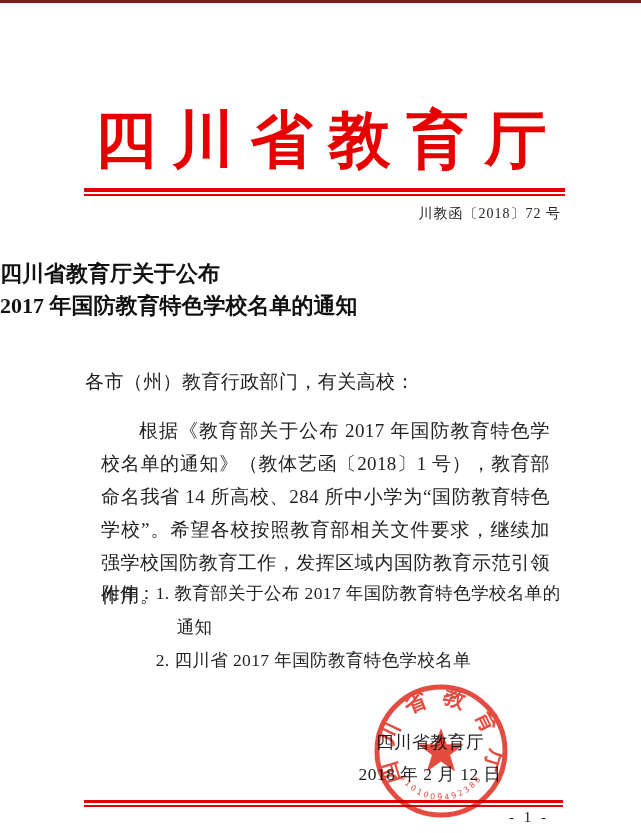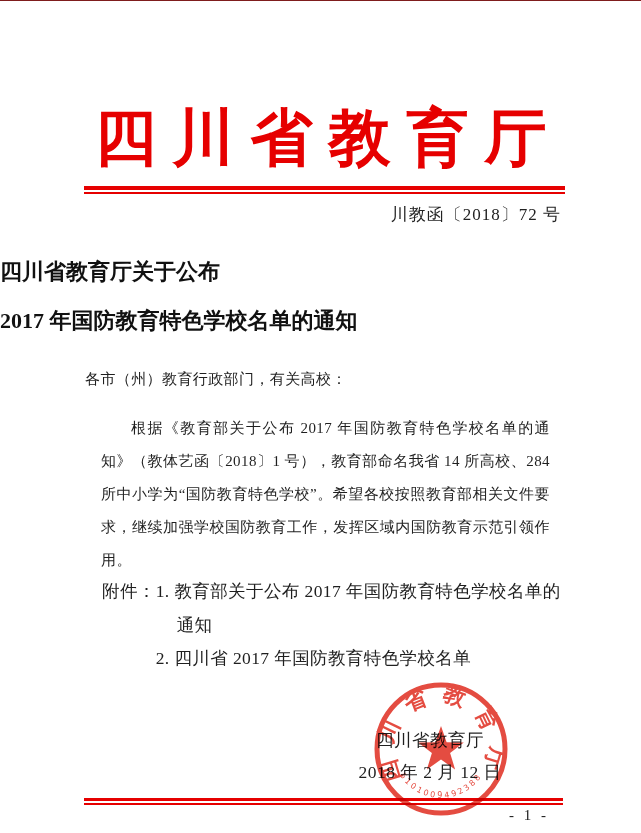--- a/index.html
+++ b/index.html
@@ -4,21 +4,21 @@
 <style>
   html,body { margin:0; padding:0; background:#ffffff; }
   .page {
     position: relative;
     width: 641px;
     height: 833px;
     background: #ffffff;
     font-family: "Liberation Serif", "DejaVu Serif", serif;
     color: #1f1f1f;
     overflow: hidden;
-    border-top: 1px solid #7f1d1d;
+    border-top: 3px solid #7f1d1d;
     box-sizing: border-box;
   }
   .letterhead {
     position: absolute;
     top: 98px; left: 0; right: 0;
     text-align: center;
     font-size: 62px;
     line-height: 78px;
     font-weight: bold;
     color: var(--red);
@@ -30,38 +30,38 @@
     position: absolute;
     height: 2px;
     border-top: 4px solid var(--red);
     border-bottom: 2px solid var(--red);
   }
   .rule-top { top: 185px; left: 84px; width: 481px; }
   .rule-bottom { top: 797px; left: 84px; width: 479px; border-top-width: 3px; }
   .doc-number {
     position: absolute;
     top: 202px; right: 80px;
-    font-size: 17px;
+    font-size: 14px;
     letter-spacing: 1px;
     color: #222;
   }
   .title {
     position: absolute;
     top: 256px; left: 0; right: 0;
     text-align: left;
     font-weight: bold;
     font-size: 22px;
     color: #111;
   }
-  .title .t2 { margin-top: 19px; }
+  .title .t2 { margin-top: 2px; }
   .body-block {
     position: absolute;
     top: 362px; left: 85px;
     width: 481px;
-    font-size: 15px;
+    font-size: 19px;
     line-height: 33px;
     letter-spacing: 0.4px;
   }
   .salutation { margin: 0; }
   .para {
     margin: 16px;
     text-indent: 2em;
     text-align: justify;
   }
   .attachments {

